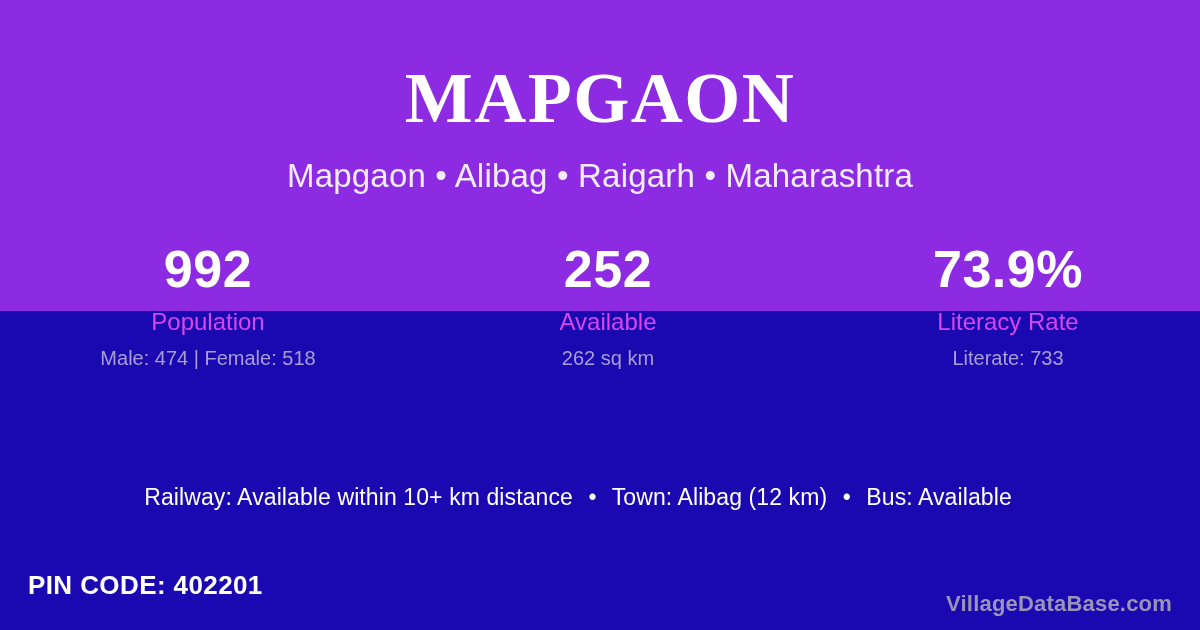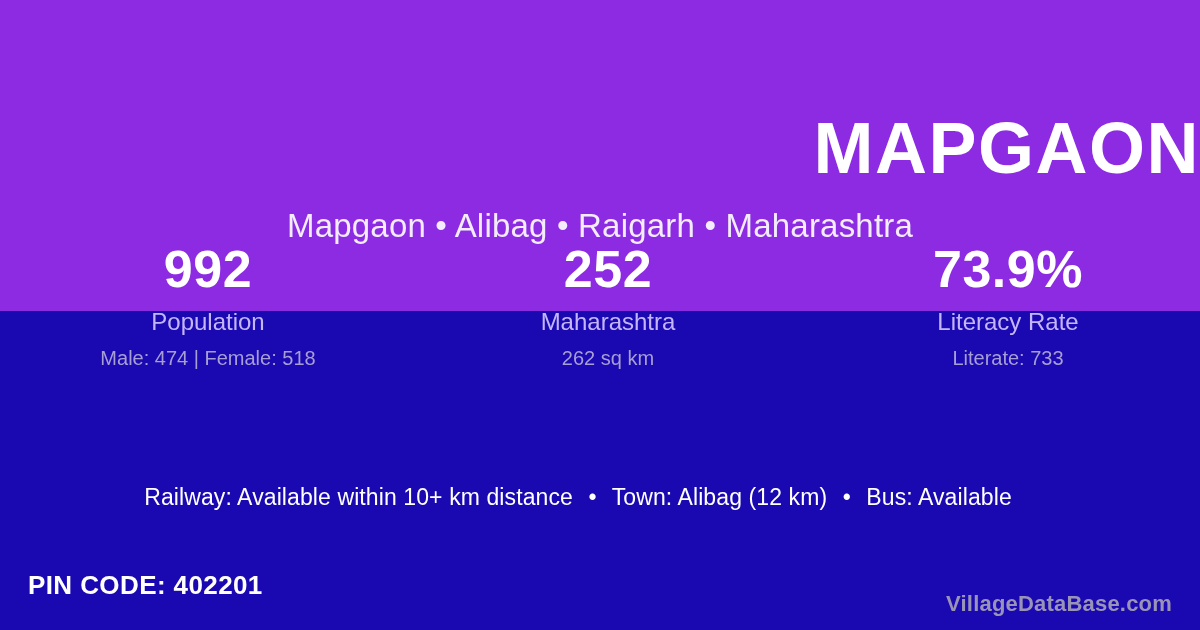--- a/index.html
+++ b/index.html
@@ -37,28 +37,27 @@
   
   .header {
     position: absolute;
     left: 0;
     top: 0;
     width: 1200px;
     text-align: center;
   }
 
   .village-title {
-    margin-top: 112px;
+    margin-top: 62px;
     font-size: 72px;
     font-weight: 700;
     letter-spacing: 1.5px;
     color: #ffffff;
     line-height: 1.0;
-    font-family: Liberation Sans, sans-serif;
-    text-align: right;
+    font-family: Liberation Serif, serif;
   }
 
   .village-subtitle {
     margin-top: 24px;
     font-size: 33px;
     font-weight: 400;
     color: #f3ecfd;
     line-height: 1.1;
     letter-spacing: 0.2px;
   }
@@ -82,21 +81,21 @@
     font-weight: 700;
     color: #ffffff;
     line-height: 1.0;
     letter-spacing: 0.5px;
   }
 
   .stat-label {
     margin-top: 14px;
     font-size: 24px;
     font-weight: 400;
-    color: #c4b5fd;
+    color: #d946ef;
     line-height: 1.1;
   }
 
   .stat-sub {
     margin-top: 12px;
     font-size: 20px;
     font-weight: 400;
     color: #a79fd4;
     line-height: 1.1;
   }
@@ -163,21 +162,21 @@
   <div class="stats-row">
 
     <div class="stat">
       <div class="stat-value">992</div>
       <div class="stat-label">Population</div>
       <div class="stat-sub">Male: 474 | Female: 518</div>
     </div>
 
     <div class="stat">
       <div class="stat-value">252</div>
-      <div class="stat-label">Maharashtra</div>
+      <div class="stat-label">Available</div>
       <div class="stat-sub">262 sq km</div>
     </div>
 
     <div class="stat">
       <div class="stat-value">73.9%</div>
       <div class="stat-label">Literacy Rate</div>
       <div class="stat-sub">Literate: 733</div>
     </div>
 
   </div>

